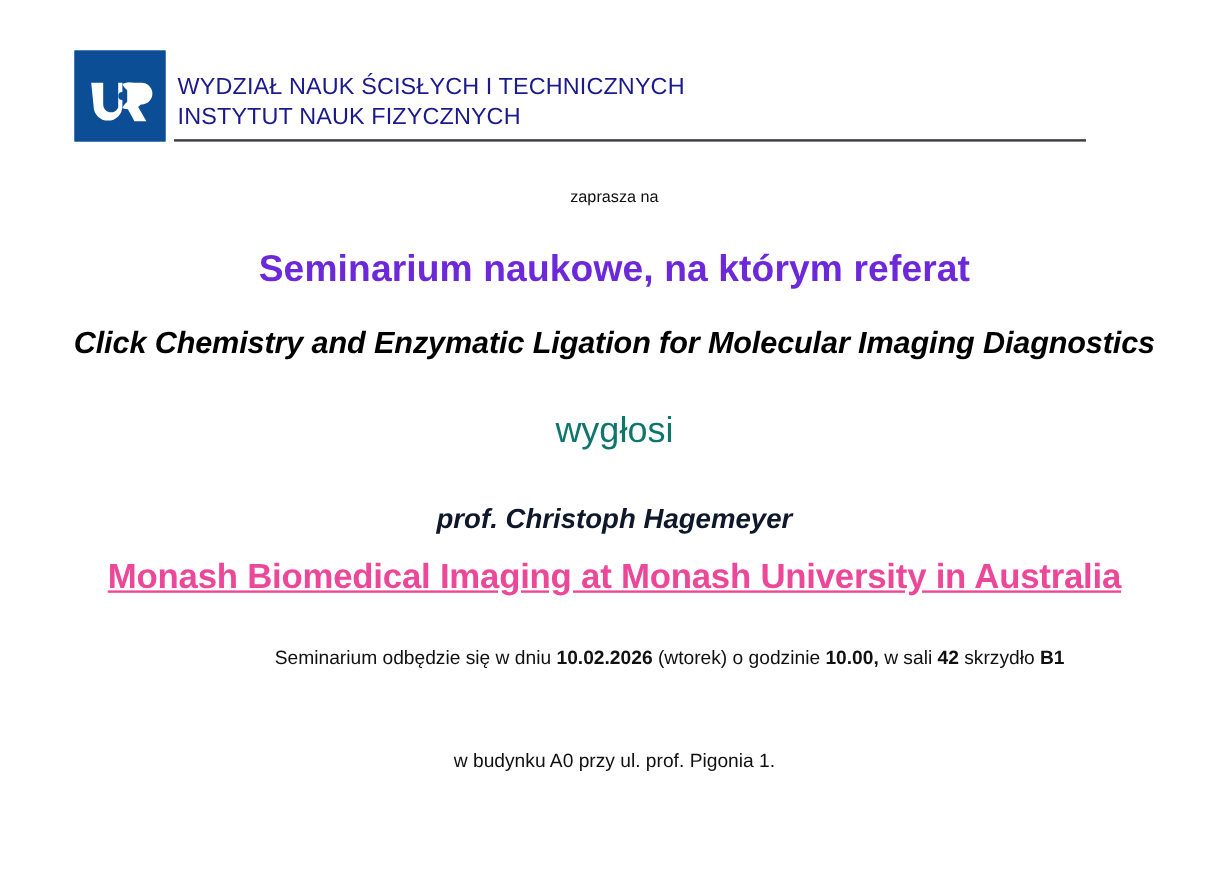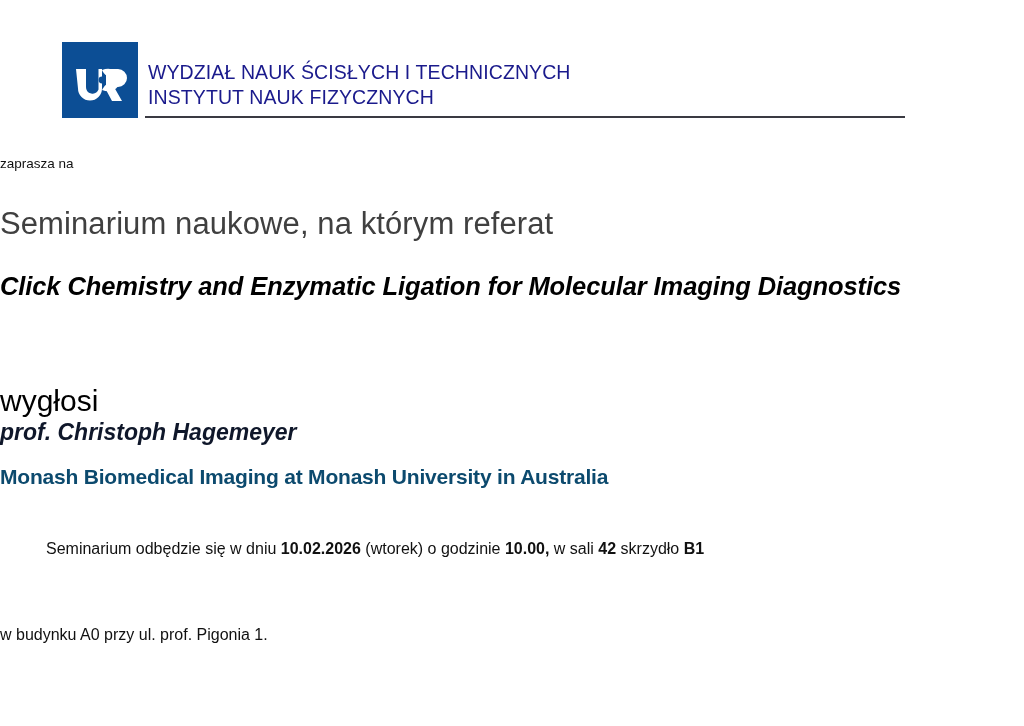--- a/index.html
+++ b/index.html
@@ -63,65 +63,65 @@
   .sheet {
     position: absolute;
     left: 0;
     top: 0;
     width: 1024px;
     height: 726px;
   }
   .line {
     position: absolute;
     width: 1024px;
-    text-align: left;
+    text-align: center;
     white-space: nowrap;
   }
 
   .invite {
     top: 156px;
     font-size: 13.5px;
     font-weight: 400;
     color: #111111;
   }
   .seminar-heading {
     top: 206px;
     font-size: 31px;
-    font-weight: 400;
-    color: #404040;
+    font-weight: 700;
+    color: #6d28d9;
     letter-spacing: 0.1px;
   }
   .lecture-title {
     top: 272px;
     font-size: 25.5px;
     font-weight: bold;
     font-style: italic;
     color: #000000;
     letter-spacing: -0.1px;
   }
   .presented-by {
     top: 342px;
     font-size: 30px;
     font-weight: 400;
-    color: #000000;
-    margin-top: 42px;
+    color: #0f766e;
   }
   .speaker-name {
     top: 419px;
     font-size: 23px;
     font-weight: bold;
     font-style: italic;
     color: #0f172a;
   }
   .speaker-affiliation {
     top: 465px;
-    font-size: 21px;
+    font-size: 29px;
     font-weight: bold;
-    color: #0c4a6e;
+    color: #ec4899;
     letter-spacing: -0.2px;
+    text-decoration: underline;
   }
   .details-when {
     top: 540px;
     font-size: 16px;
     font-weight: 400;
     color: #111111;
     padding-left: 46px;
   }
   .details-where {
     top: 585px;

